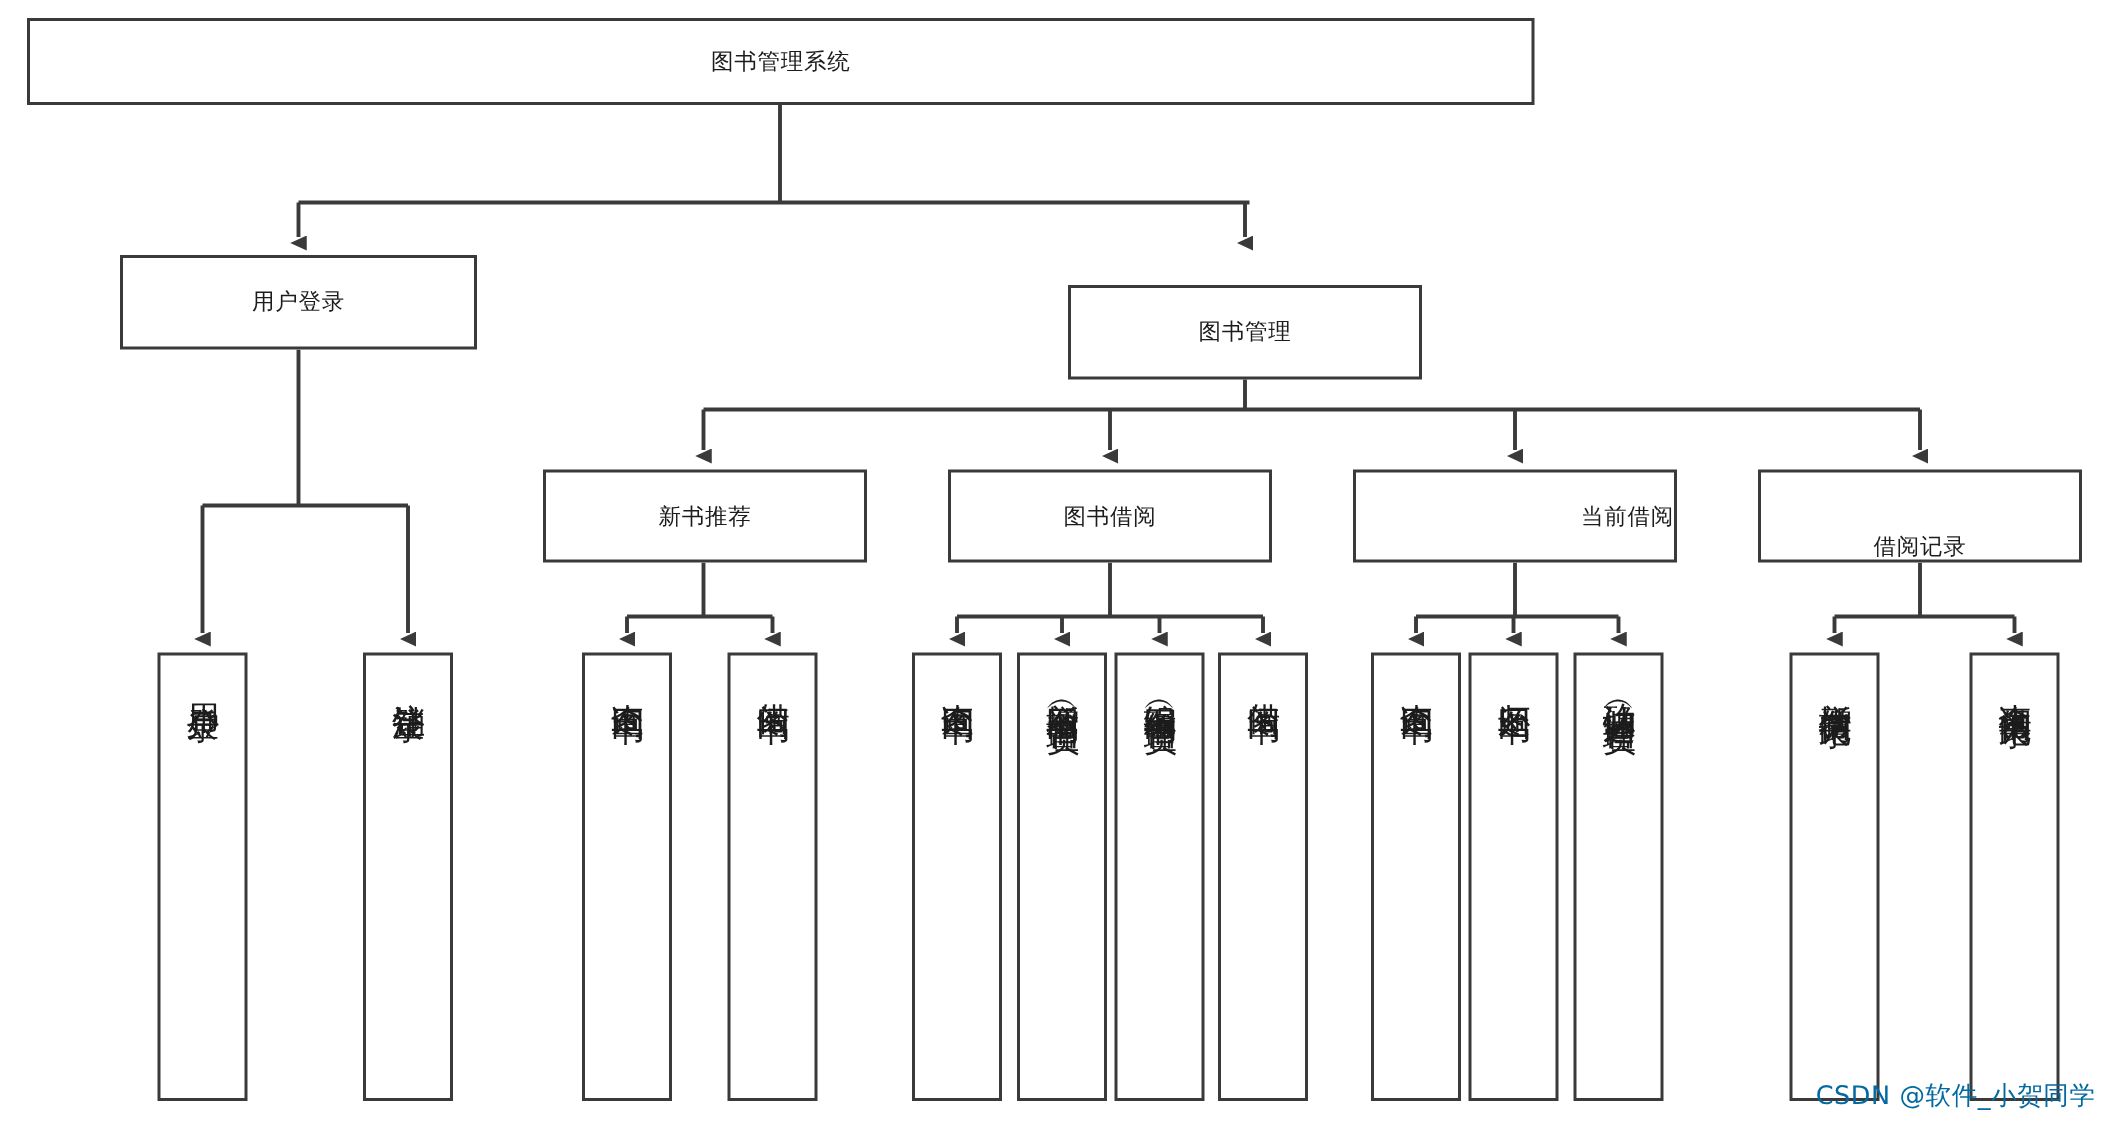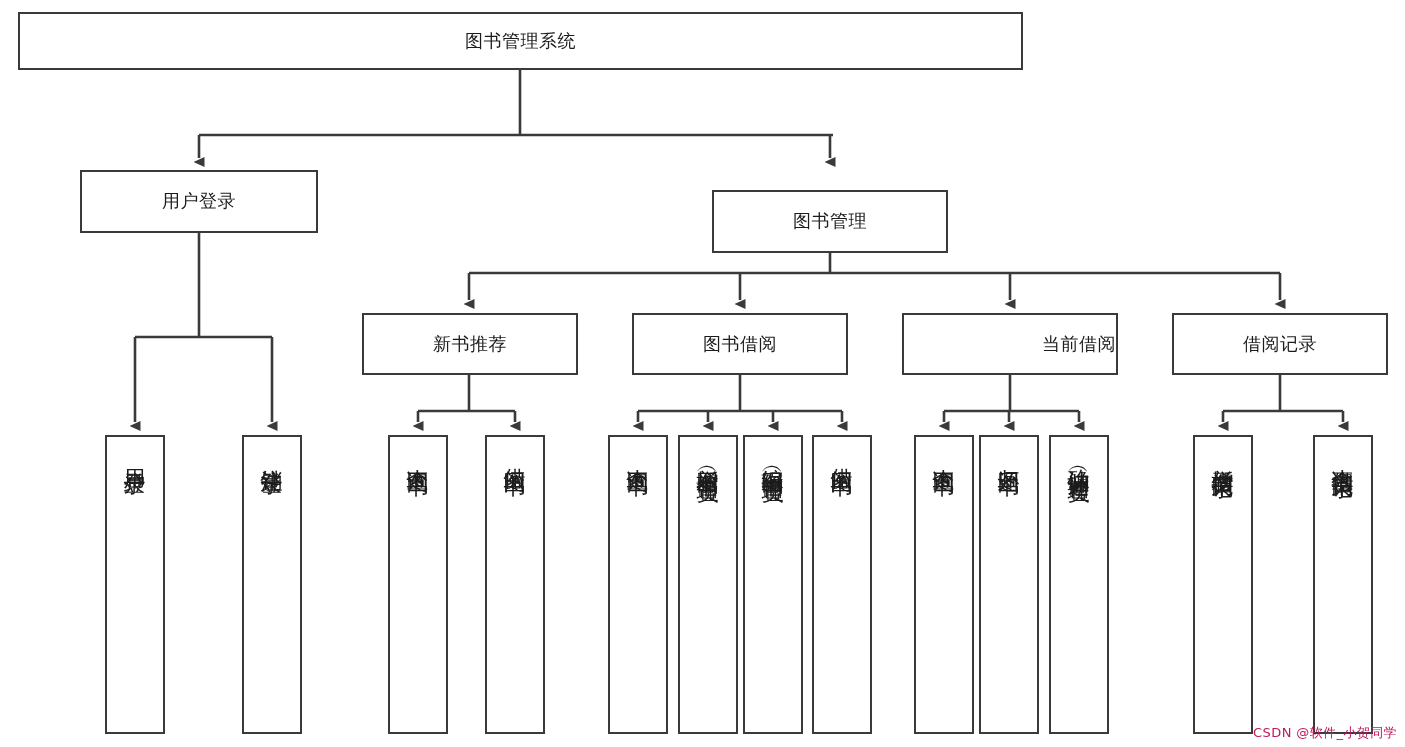--- a/index.html
+++ b/index.html
@@ -27,21 +27,21 @@
     position: absolute;
     box-sizing: border-box;
     background: #ffffff;
     border: 2.5px solid #3a3a3a;
     display: flex;
     align-items: center;
     justify-content: center;
     color: #222222;
   }
   .node .label {
-    font-size: 18px;
+    font-size: 15px;
     line-height: 1.12;
     letter-spacing: 0.5px;
     white-space: nowrap;
     color: #1c1c1c;
   }
   
   .node.vert {
     align-items: flex-start;
     justify-content: center;
     padding-top: 14px;
@@ -51,22 +51,22 @@
     text-orientation: upright;
     font-size: 22px;
     line-height: 1.05;
     letter-spacing: 2px;
     white-space: nowrap;
   }
   #watermark {
     position: absolute;
     right: 8px;
     bottom: 5px;
-    font-size: 13px;
-    color: #be185d;
+    font-size: 17px;
+    color: #0369a1;
     letter-spacing: 0.4px;
     white-space: nowrap;
     font-family: "DejaVu Sans", "Liberation Sans", sans-serif;
   }
 </style>
 </head>
 <body>
 
 <div id="canvas">
 
@@ -133,21 +133,21 @@
 
   <div class="node" style="left:632px; top:313px; width:216px; height:62px;">
     <span class="label">图书借阅</span>
   </div>
   <div class="node" style="left:362px; top:313px; width:216px; height:62px;">
     <span class="label">新书推荐</span>
   </div>
   <div class="node" style="left:902px; top:313px; width:216px; height:62px;justify-content:flex-end;">
     <span class="label">当前借阅</span>
   </div>
-  <div class="node" style="left:1172px; top:313px; width:216px; height:62px;">
+  <div class="node" style="left:1172px; top:313px; width:216px; height:62px;align-items:flex-end;">
     <span class="label">借阅记录</span>
   </div>
 
   <div class="node vert" style="left:105px; top:435px; width:60px; height:299px;">
     <span class="label">用户登录</span>
   </div>
   <div class="node vert" style="left:242px; top:435px; width:60px; height:299px;">
     <span class="label">注销登录</span>
   </div>
 

